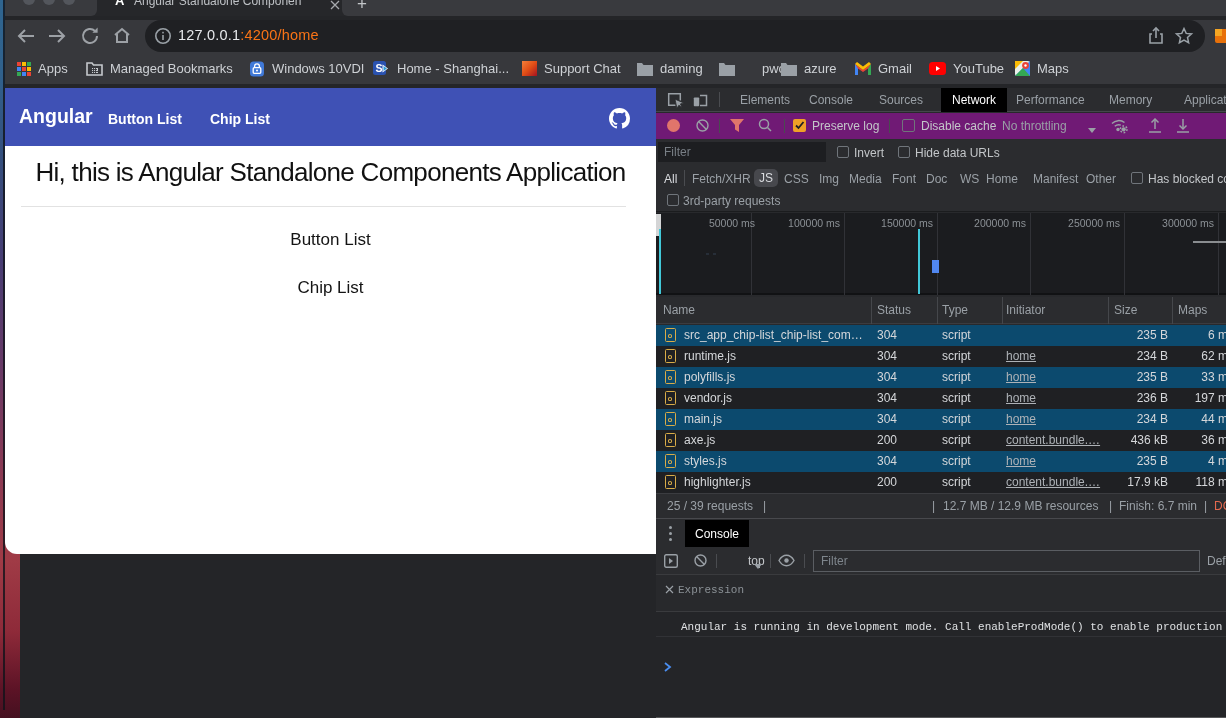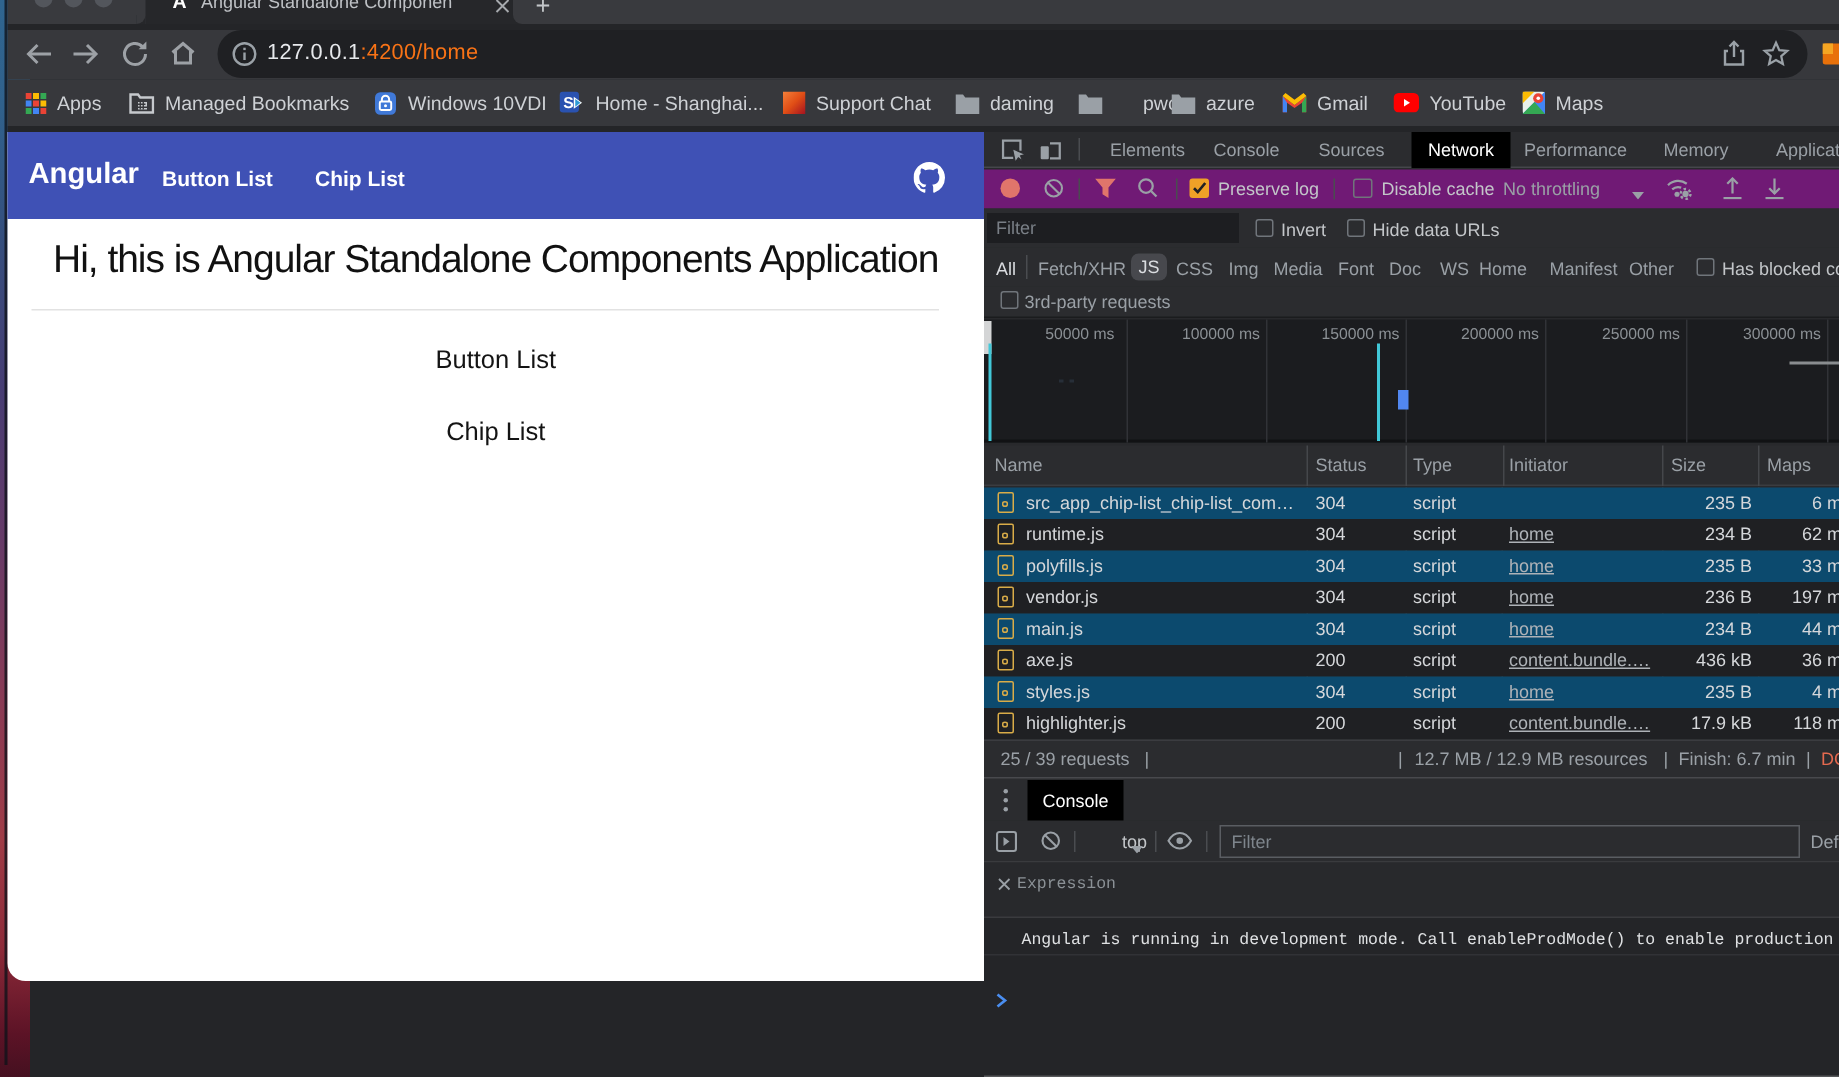--- a/index.html
+++ b/index.html
@@ -27,21 +27,21 @@
 #chromeborder { left:5px; top:84px; width:1221px; height:4px; background:#242528; }
 .navicon { top:25px; width:22px; height:22px; }
 .navicon svg { display:block; }
 #pill { left:145px; top:20px; width:1060px; height:32px; border-radius:16px; background:#1f2023; }
 #urltext { left:178px; top:27px; font-size:14.5px; color:#e7e9ec; letter-spacing:0.2px; }
 #urltext span { color:#f97316; }
 .bm { top:61px; height:15px; display:flex; align-items:center; color:#ced1d5; font-size:13px; white-space:nowrap; }
 .bm svg, .bm .ic { margin-right:7px; }
 #extpuz { left:1215px; top:28px; width:16px; height:16px; }
 
-#app { left:5px; top:88px; width:651px; height:566px; background:#ffffff; border-bottom-left-radius:12px; }
+#app { left:5px; top:88px; width:651px; height:466px; background:#ffffff; border-bottom-left-radius:12px; }
 #apphead { position:absolute; left:0; top:0; width:651px; height:58px; background:#3f51b5; }
 #applogo { left:14px; top:17px; color:#fff; font-size:19.5px; font-weight:bold; }
 .applink { top:23px; color:#fff; font-size:14px; font-weight:bold; }
 #gh { left:604px; top:20px; }
 #h1 { left:0; top:70px; width:651px; text-align:center; font-size:26px; letter-spacing:-0.7px; line-height:28px; color:#111; white-space:nowrap; }
 #hr { left:16px; top:118px; width:605px; height:1px; background:#e2e2e2; }
 #lnk1 { left:0; top:142px; width:651px; text-align:center; font-size:17px; color:#141414; }
 #lnk2 { left:0; top:190px; width:651px; text-align:center; font-size:17px; color:#141414; }
 
 #dt { border-left:0; left:656px; top:88px; width:570px; height:630px; background:#28292c; font-size:12px; color:#9aa0a6; }
@@ -381,21 +381,21 @@
     <div class="abs" style="left:11px; top:3px; width:12px; height:12px; border:1.5px solid #70757b; border-radius:2px;"></div>
     <div class="abs" style="left:27px; top:3px;">3rd-party requests</div>
   </div>
   <div id="timeline" class="row">
     <div class="gridline" style="left:95px;"></div>
     <div class="gridline" style="left:188px;"></div>
     <div class="gridline" style="left:281px;"></div>
     <div class="gridline" style="left:374px;"></div>
     <div class="gridline" style="left:468px;"></div>
     <div class="gridline" style="left:562px;"></div>
-    <div class="tlabel" style="left:17px;">50000 ms</div>
+    <div class="tlabel" style="left:29px;">50000 ms</div>
     <div class="tlabel" style="left:114px;">100000 ms</div>
     <div class="tlabel" style="left:207px;">150000 ms</div>
     <div class="tlabel" style="left:300px;">200000 ms</div>
     <div class="tlabel" style="left:394px;">250000 ms</div>
     <div class="tlabel" style="left:488px;">300000 ms</div>
     <div class="abs" style="left:0; top:1px; width:5px; height:22px; background:#d4d5d6;"></div>
     <div class="abs" style="left:3px; top:16px; width:2px; height:65px; background:#42c8d8;"></div>
     <div class="abs" style="left:262px; top:16px; width:2px; height:65px; background:#42c8d8;"></div>
     <div class="abs" style="left:276px; top:47px; width:7px; height:13px; background:#5187f0;"></div>
     <div class="abs" style="left:50px; top:40px; width:3px; height:2px; background:#272e38;"></div>

